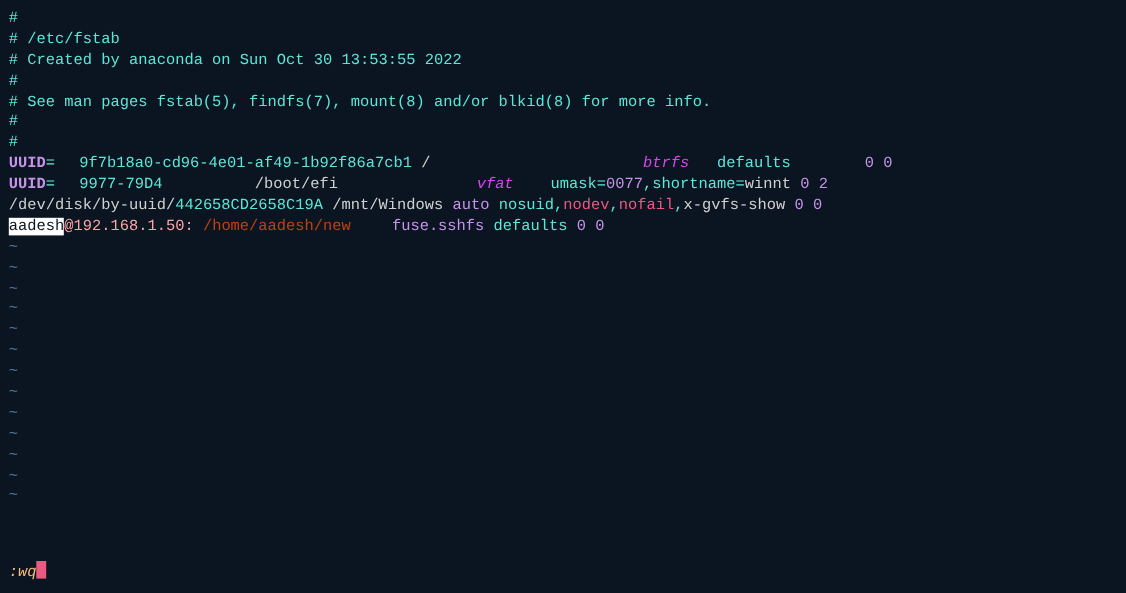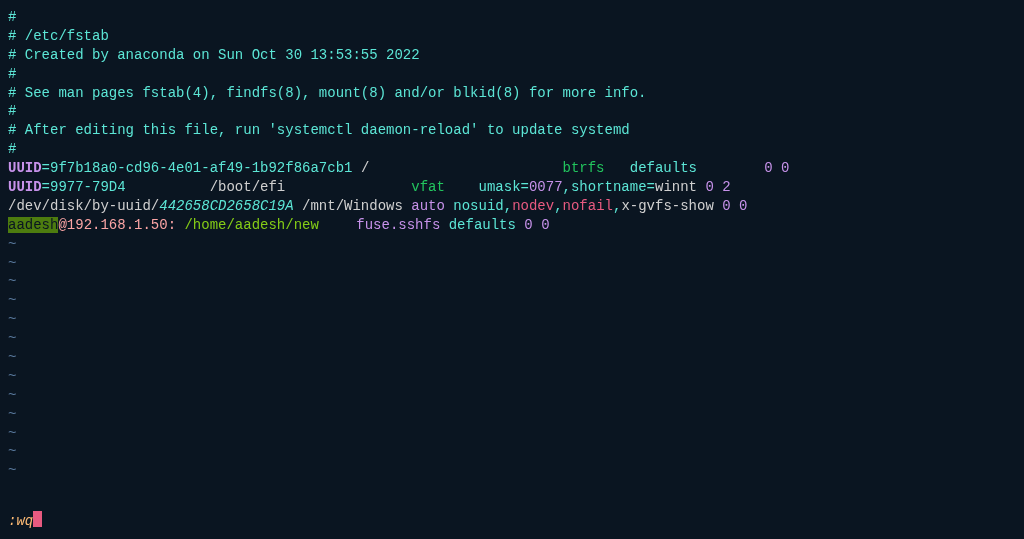--- a/index.html
+++ b/index.html
@@ -12,54 +12,53 @@
       width: 1024px;
       height: 539px;
       padding: 8px;
       overflow: hidden;
       position: relative;
     }
     .line { white-space: pre; }
     .comment { color: #5ce6d6; }
     .uuid-key { color: #c792ea; font-weight: bold; }
     .uuid-eq { color: #5ce6d6; }
-    .uuid-val { color: #5ce6d6; }
+    .uuid-val { color: #5ce6d6; margin-left: 22px; }
     .mount { color: #d0d0d0; }
-    .fstype { color: #22c55e; }
+    .fstype { color: #d946ef; font-style: italic; }
     .options-num { color: #c792ea; }
     .options-text { color: #5ce6d6; }
     .options-winnt { color: #d0d0d0; }
     .dump { color: #c792ea; }
     .auto { color: #c792ea; }
     .nosuid { color: #5ce6d6; }
     .nodev { color: #e85a80; }
     .nofail { color: #e85a80; }
     .xgvfs { color: #d0d0d0; text-align: center; }
     .devpath { color: #d0d0d0; text-align: center; }
-    .devuuid { color: #5ce6d6; font-style: italic; }
-    .hl-aadesh { background: #4d7c0f; color: #0a1521; }
+    .devuuid { color: #5ce6d6; }
+    .hl-aadesh { background: #ffffff; color: #0a1521; }
     .sshfs-host { color: #fca5a5; }
-    .sshfs-path { color: #84cc16; }
+    .sshfs-path { color: #c2410c; }
     .sshfs-fuse { color: #c792ea; margin-left: 29px; }
     .sshfs-def { color: #5ce6d6; }
     .tilde { color: #5a7a9e; }
     .cmdline { color: #fdba74; position: absolute; bottom: 8px; left: 8px; font-style: italic; }
     .cursor { background: #e85a80; display: inline-block; width: 9px; height: 16px; vertical-align: -2px; }
   </style>
 </head>
 <body>
 
 <div>
 <div class="line comment">#</div>
 <div class="line comment"># /etc/fstab</div>
 <div class="line comment"># Created by anaconda on Sun Oct 30 13:53:55 2022</div>
 <div class="line comment">#</div>
-<div class="line comment"># See man pages fstab(4), findfs(8), mount(8) and/or blkid(8) for more info.</div>
+<div class="line comment"># See man pages fstab(5), findfs(7), mount(8) and/or blkid(8) for more info.</div>
 <div class="line comment">#</div>
-<div class="line comment"># After editing this file, run 'systemctl daemon-reload' to update systemd</div>
 <div class="line comment">#</div>
 <div class="line"><span class="uuid-key">UUID</span><span class="uuid-eq">=</span><span class="uuid-val">9f7b18a0-cd96-4e01-af49-1b92f86a7cb1</span> <span class="mount">/</span>                       <span class="fstype">btrfs</span>   <span class="options-text">defaults</span>        <span class="dump">0 0</span></div>
 <div class="line"><span class="uuid-key">UUID</span><span class="uuid-eq">=</span><span class="uuid-val">9977-79D4</span>          <span class="mount">/boot/efi</span>               <span class="fstype">vfat</span>    <span class="options-text">umask=</span><span class="options-num">0077</span><span class="options-text">,shortname=</span><span class="options-winnt">winnt</span> <span class="dump">0 2</span></div>
 <div class="line"><span class="devpath">/dev/disk/by-uuid/</span><span class="devuuid">442658CD2658C19A</span> <span class="mount">/mnt/Windows</span> <span class="auto">auto</span> <span class="nosuid">nosuid</span><span>,</span><span class="nodev">nodev</span><span>,</span><span class="nofail">nofail</span><span>,</span><span class="xgvfs">x-gvfs-show</span> <span class="dump">0 0</span></div>
 <div class="line"><span class="hl-aadesh">aadesh</span><span class="sshfs-host">@192.168.1.50:</span> <span class="sshfs-path">/home/aadesh/new</span> <span class="sshfs-fuse">fuse.sshfs</span> <span class="sshfs-def">defaults</span> <span class="dump">0 0</span></div>
 <div class="line tilde">~</div>
 <div class="line tilde">~</div>
 <div class="line tilde">~</div>
 <div class="line tilde">~</div>
 <div class="line tilde">~</div>

